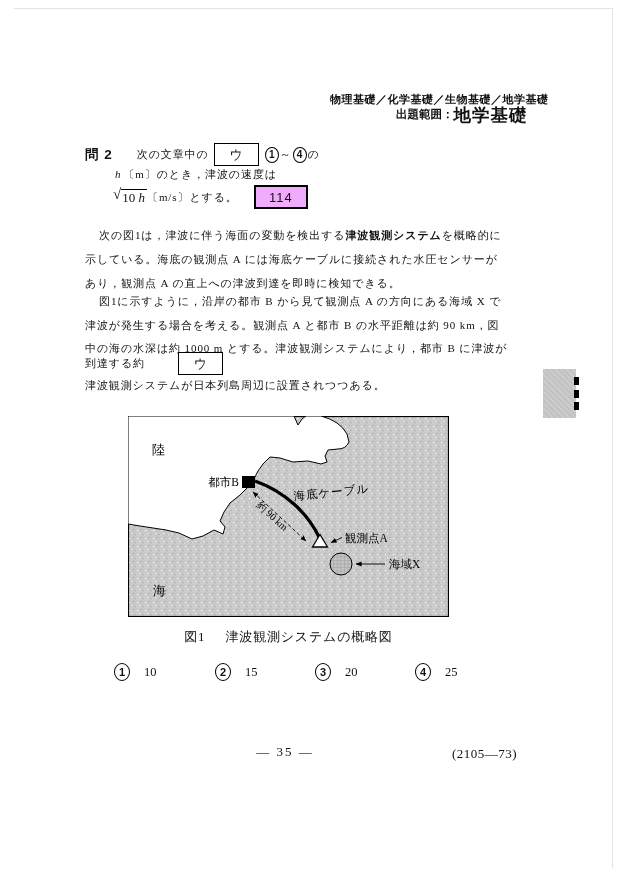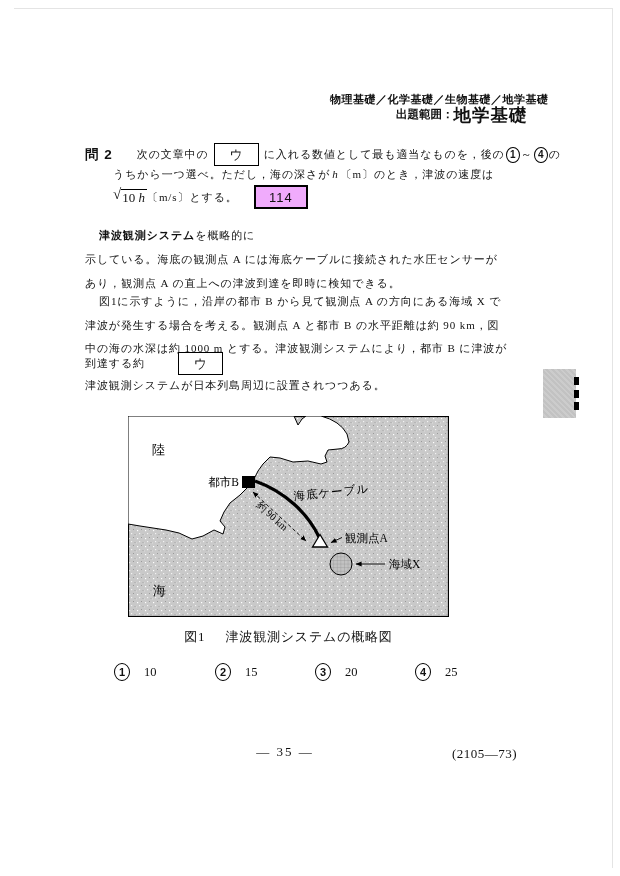--- a/index.html
+++ b/index.html
@@ -39,41 +39,40 @@
 <div class="abs sans bold" style="left:330px;top:92px;font-size:11px;letter-spacing:0.5px;">物理基礎／化学基礎／生物基礎／地学基礎</div>
 <div class="abs" style="left:396px;top:103px;display:flex;align-items:center;">
   <span class="sans bold" style="font-size:11.5px;padding-bottom:2px;">出題範囲：</span>
   <span class="sans bold" style="font-size:17.5px;letter-spacing:1px;">地学基礎</span>
 </div>
 
 <div class="abs flexline" style="left:85px;top:143px;height:23px;">
   <span class="qnum">問 2</span>
   <span class="body-line">次の文章中の</span>
   <span class="wbox">ウ</span>
-  <span class="body-line">に入れる数値として最も適当なものを，後の</span>
   <span class="circ">1</span>
   <span class="body-line">～</span>
   <span class="circ">4</span>
   <span class="body-line">の</span>
 </div>
 <div class="abs flexline" style="left:113px;top:167px;">
-  <span class="body-line">うちから一つ選べ。ただし，海の深さが</span>
   <span class="body-line ivar" style="margin:0 2px;">h</span>
   <span class="body-line">〔m〕のとき，津波の速度は</span>
 </div>
 <div class="abs flexline" style="left:113px;top:186px;height:22px;">
   <span class="sqrt">
     <span class="sqrt-sign">√</span>
     <span class="radicand"><span>10 </span><span class="ivar">h</span></span>
   </span>
   <span class="body-line">〔m/s〕とする。</span>
   <span class="nbox">114</span>
 </div>
 
 <div class="abs flexline" style="left:99px;top:228px;">
+  <span class="body-line">次の図1は，津波に伴う海面の変動を検出する</span>
   <span class="body-line bold">津波観測システム</span>
   <span class="body-line">を概略的に</span>
 </div>
 <div class="abs body-line" style="left:85px;top:252px;">示している。海底の観測点 A には海底ケーブルに接続された水圧センサーが</div>
 <div class="abs body-line" style="left:85px;top:276px;">あり，観測点 A の直上への津波到達を即時に検知できる。</div>
 
 <div class="abs body-line" style="left:99px;top:294px;">図1に示すように，沿岸の都市 B から見て観測点 A の方向にある海域 X で</div>
 <div class="abs body-line" style="left:85px;top:318px;">津波が発生する場合を考える。観測点 A と都市 B の水平距離は約 90 km，図</div>
 <div class="abs body-line" style="left:85px;top:341px;">中の海の水深は約 1000 m とする。津波観測システムにより，都市 B に津波が</div>
 <div class="abs flexline" style="left:85px;top:352px;height:23px;gap:28px;">

